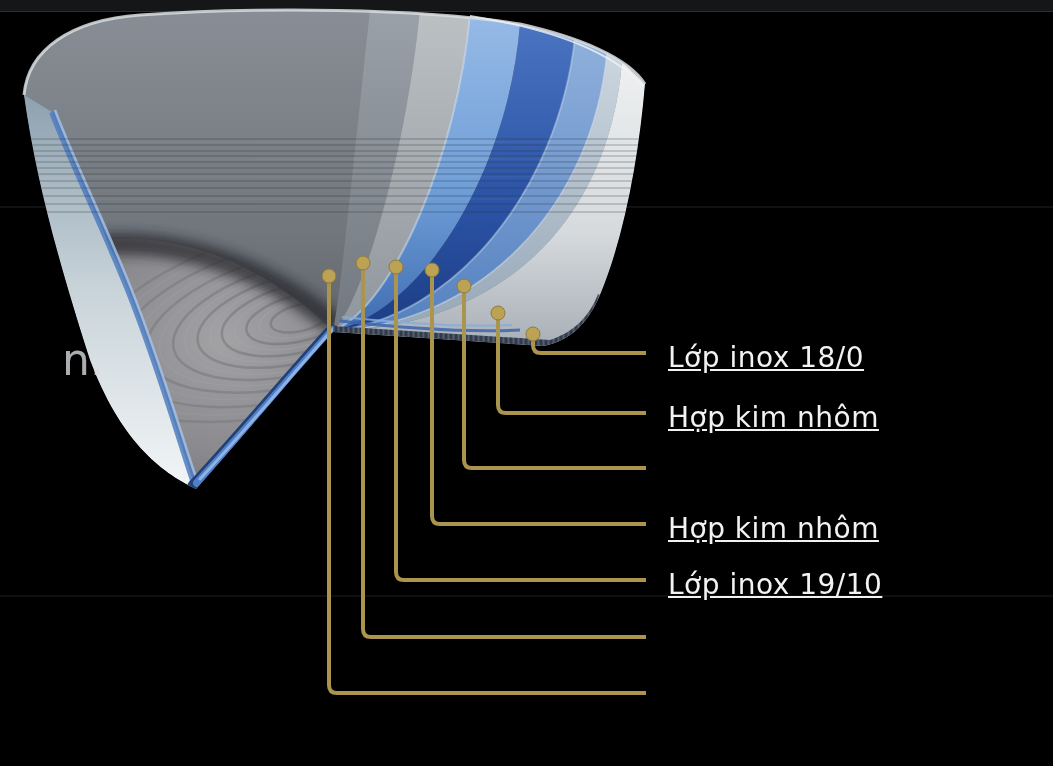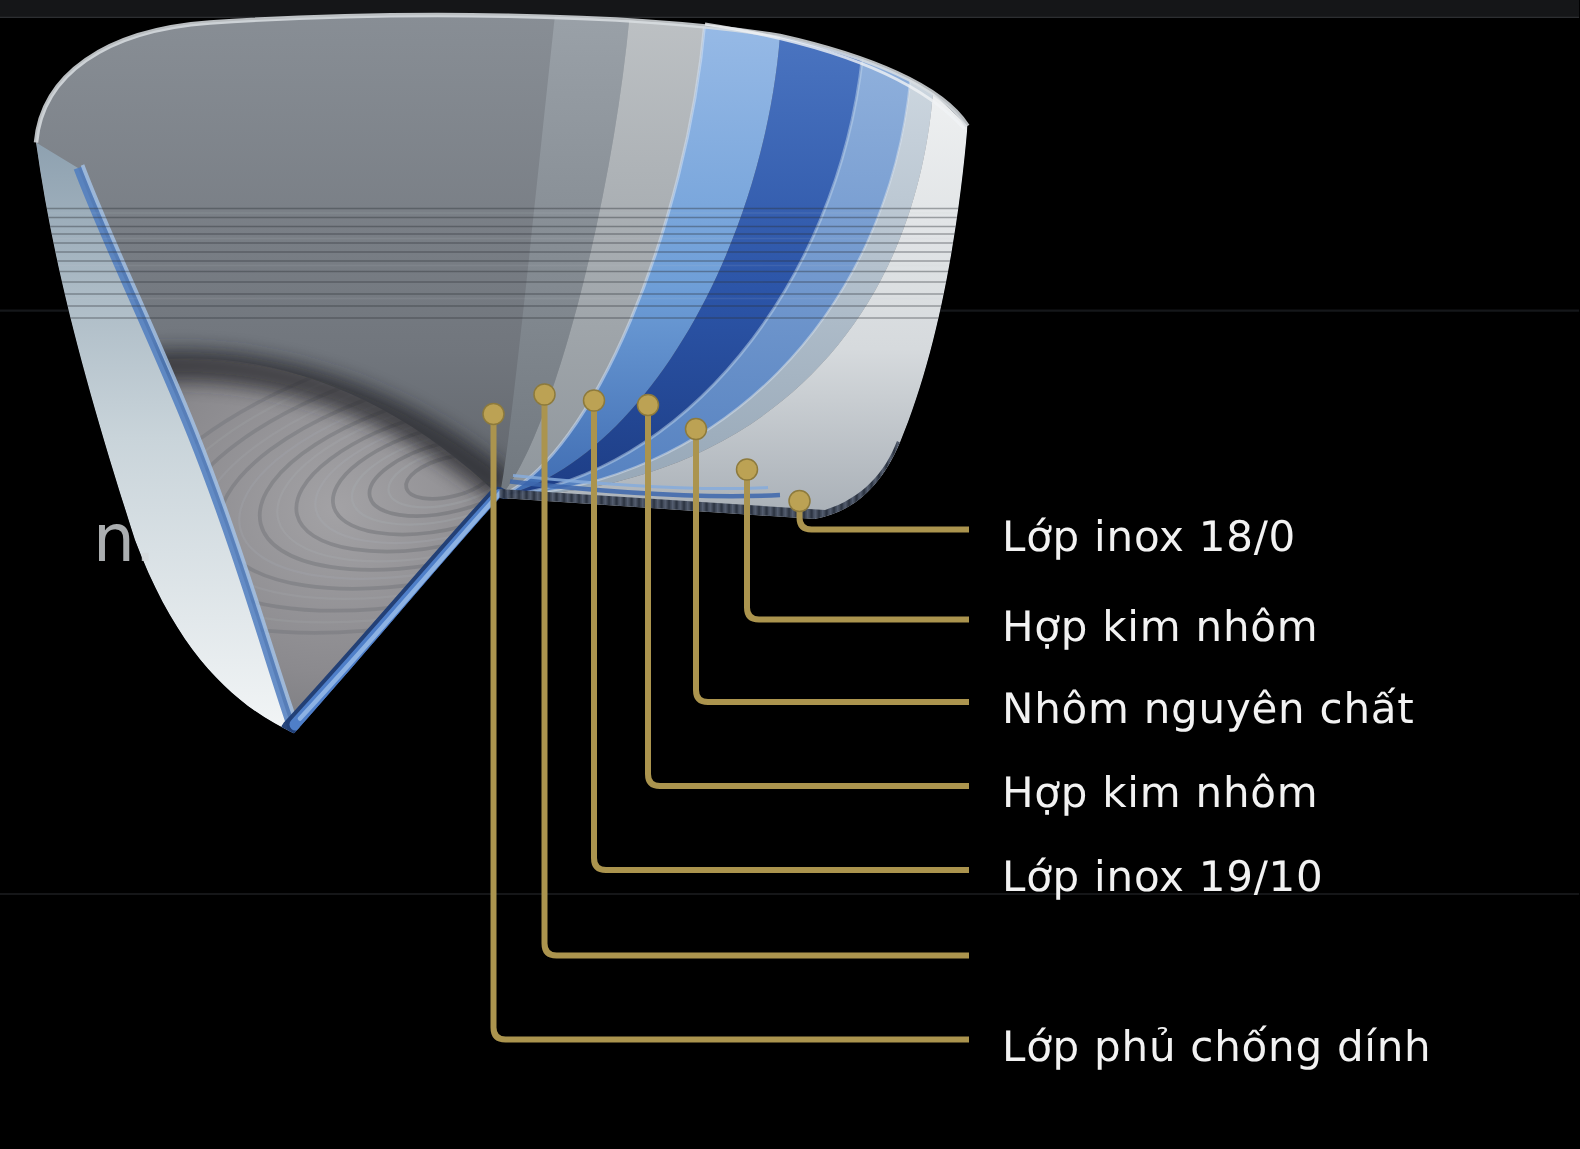--- a/index.html
+++ b/index.html
@@ -13,20 +13,21 @@
   .stage svg{position:absolute;left:0;top:0;}
   .layer-label{
     position:absolute;
     left:668px;
     height:40px;
     line-height:40px;
     color:#f2f2f2;
     font-size:28px;
     white-space:nowrap;
     letter-spacing:0.5px;
+    text-decoration:underline;
   }
   .watermark{
     position:absolute;
     left:62px;top:334px;
     color:#d6dadd;
     opacity:.8;
     font-size:44px;
     white-space:nowrap;
   }
 </style>
@@ -202,19 +203,17 @@
       <circle cx="464" cy="286" r="7"></circle>
       <circle cx="432" cy="270" r="7"></circle>
       <circle cx="396" cy="267" r="7"></circle>
       <circle cx="363" cy="263" r="7"></circle>
       <circle cx="329" cy="276" r="7"></circle>
     </g>
   </svg>
 
   <div class="layer-label" style="top:338px">Lớp inox 18/0</div>
   <div class="layer-label" style="top:398px">Hợp kim nhôm</div>
-  <div class="layer-label" style="top:453px">Nhôm nguyên chất</div>
   <div class="layer-label" style="top:509px">Hợp kim nhôm</div>
   <div class="layer-label" style="top:565px">Lớp inox 19/10</div>
-  <div class="layer-label" style="top:678px">Lớp phủ chống dính</div>
 
   <div class="watermark">n.</div>
 </div>
 
 </body></html>

